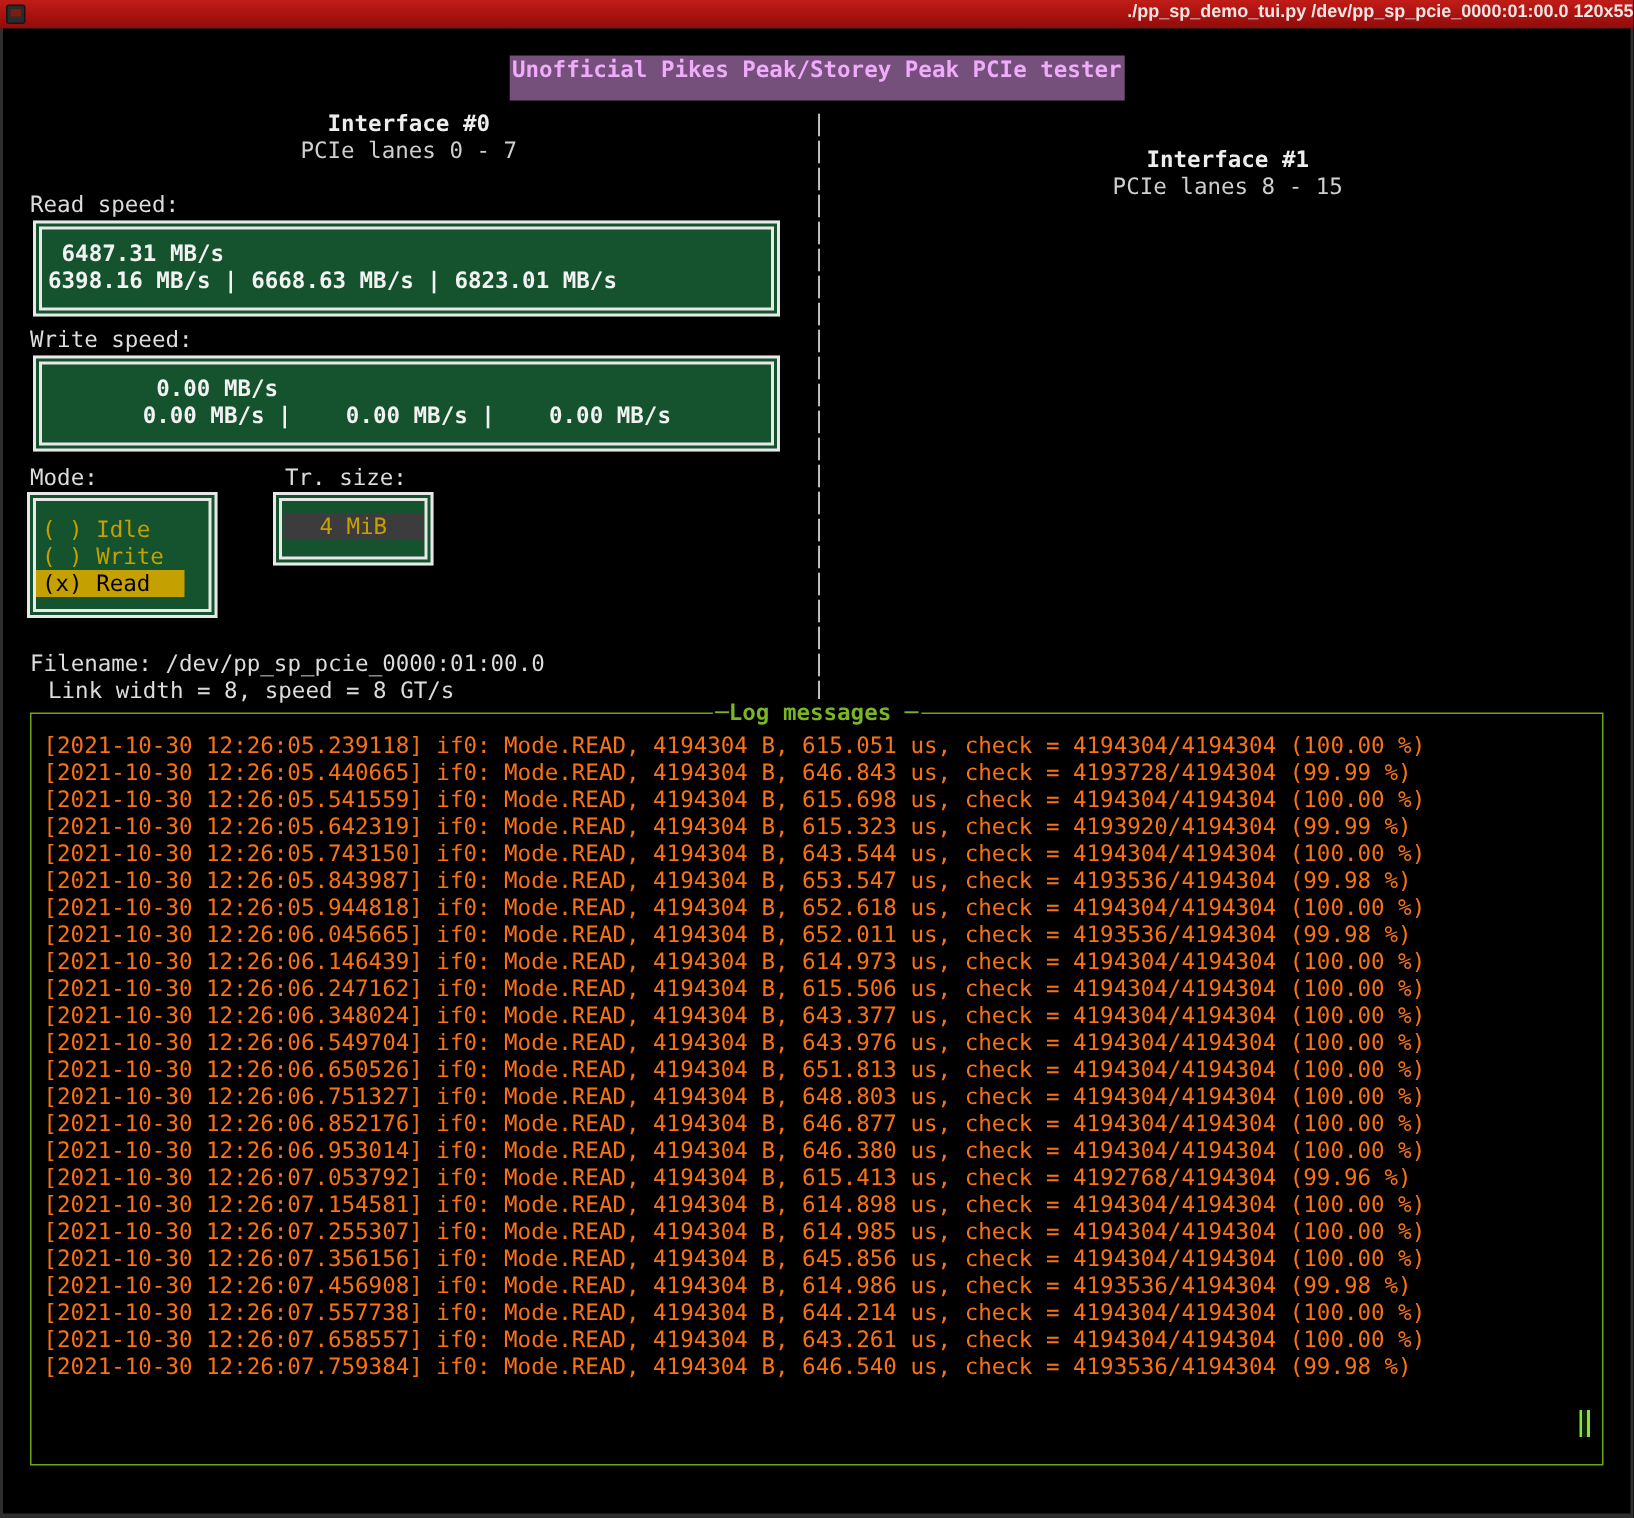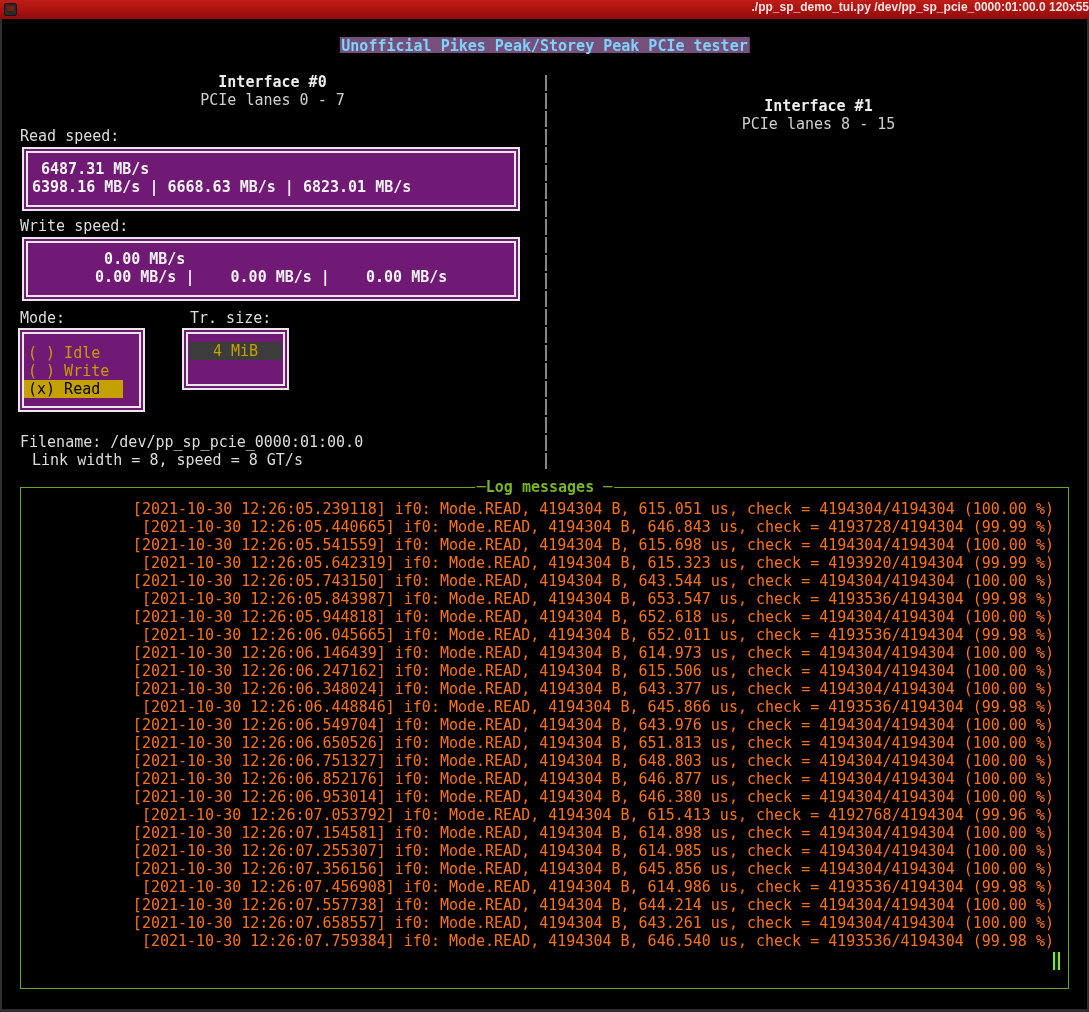--- a/index.html
+++ b/index.html
@@ -29,55 +29,55 @@
     background:#7c1d12;
   }
   
   .terminal {
     position:absolute; top:19px; left:2px; right:2px; bottom:3px;
     background:#000; color:#d8d8d8;
     font:15px/18px "DejaVu Sans Mono", monospace;
   }
   .chip {
     position:absolute; top:18px; left:50%; transform:translateX(-50%);
-    background:#75507b; color:#7dd3fc; font-weight:bold;
-    height:16px; line-height:18px; white-space:pre; padding:0 2px;
+    background:#75507b; color:#f0abfc; font-weight:bold;
+    height:30px; line-height:18px; white-space:pre; padding:0 2px;
   }
   .col-left  { position:absolute; left:0;   width:541px; text-align:center; }
   .col-right { position:absolute; left:552px; width:529px; text-align:center;margin-top:24px; }
   .if-name { font-weight:bold; color:#ededed; height:18px; }
   .if-lanes { color:#cfcfcf; height:18px; }
   .separator {
     position:absolute; left:539px; top:54px; width:10px;
     text-align:center; color:#c8c8c8;
   }
   .sep-char { height:18px; }
   .label { position:absolute; color:#dcdcdc; white-space:pre; height:18px; }
   
   .dbox {
-    position:absolute; background:#701a75;
+    position:absolute; background:#14532d;
     border:6px double #e8e8e8;
   }
   .speed-box { left:20px; width:498px; height:64px; padding:7px 0 0 4px; }
   .speed-line { white-space:pre; font-weight:bold; color:#f2f2f2; height:18px; }
   .mode-box { left:16px; top:309px; width:127px; height:84px; padding:10px 16px 0 0; }
   .mode-option {
     height:18px; line-height:18px; white-space:pre;
     color:#c4a000; padding-left:4px; cursor:default;
   }
   .mode-option.selected { background:#c4a000; color:#000; }
-  .tr-box { left:180px; top:309px; width:107px; height:62px; }
+  .tr-box { left:180px; top:309px; width:107px; height:49px; }
   .tr-value {
     margin:8px 1px 0 1px; height:18px; line-height:18px;
     background:#3c3c3c; color:#c4a000; text-align:center; white-space:pre;
   }
   
   .log-panel {
-    position:absolute; left:18px; top:468px; width:1049px; height:502px;
-    background:#000; border:1px solid #69a81c;text-align:right;
+    position:absolute; left:18px; top:456px; width:1049px; height:502px;
+    background:#000; border:1px solid #69a81c;
   }
   .log-title {
     position:absolute; top:-10px; left:50%; transform:translateX(-50%);
     background:#000; color:#79b524; font-weight:bold;
     height:18px; line-height:18px; white-space:pre; padding:0 2px;
   }
   .log-title::before { content:"\2500 "; }
   .log-title::after  { content:" \2500"; }
   .log-lines { position:absolute; left:8px; top:12px; right:14px; bottom:6px; overflow:hidden; }
   .log-line { white-space:pre; color:#f97316; height:18px; }
@@ -171,21 +171,20 @@
           <div class="log-line">[2021-10-30 12:26:05.440665] if0: Mode.READ, 4194304 B, 646.843 us, check = 4193728/4194304 (99.99 %)</div>
           <div class="log-line">[2021-10-30 12:26:05.541559] if0: Mode.READ, 4194304 B, 615.698 us, check = 4194304/4194304 (100.00 %)</div>
           <div class="log-line">[2021-10-30 12:26:05.642319] if0: Mode.READ, 4194304 B, 615.323 us, check = 4193920/4194304 (99.99 %)</div>
           <div class="log-line">[2021-10-30 12:26:05.743150] if0: Mode.READ, 4194304 B, 643.544 us, check = 4194304/4194304 (100.00 %)</div>
           <div class="log-line">[2021-10-30 12:26:05.843987] if0: Mode.READ, 4194304 B, 653.547 us, check = 4193536/4194304 (99.98 %)</div>
           <div class="log-line">[2021-10-30 12:26:05.944818] if0: Mode.READ, 4194304 B, 652.618 us, check = 4194304/4194304 (100.00 %)</div>
           <div class="log-line">[2021-10-30 12:26:06.045665] if0: Mode.READ, 4194304 B, 652.011 us, check = 4193536/4194304 (99.98 %)</div>
           <div class="log-line">[2021-10-30 12:26:06.146439] if0: Mode.READ, 4194304 B, 614.973 us, check = 4194304/4194304 (100.00 %)</div>
           <div class="log-line">[2021-10-30 12:26:06.247162] if0: Mode.READ, 4194304 B, 615.506 us, check = 4194304/4194304 (100.00 %)</div>
           <div class="log-line">[2021-10-30 12:26:06.348024] if0: Mode.READ, 4194304 B, 643.377 us, check = 4194304/4194304 (100.00 %)</div>
-          <div class="log-line">[2021-10-30 12:26:06.448846] if0: Mode.READ, 4194304 B, 645.866 us, check = 4193536/4194304 (99.98 %)</div>
           <div class="log-line">[2021-10-30 12:26:06.549704] if0: Mode.READ, 4194304 B, 643.976 us, check = 4194304/4194304 (100.00 %)</div>
           <div class="log-line">[2021-10-30 12:26:06.650526] if0: Mode.READ, 4194304 B, 651.813 us, check = 4194304/4194304 (100.00 %)</div>
           <div class="log-line">[2021-10-30 12:26:06.751327] if0: Mode.READ, 4194304 B, 648.803 us, check = 4194304/4194304 (100.00 %)</div>
           <div class="log-line">[2021-10-30 12:26:06.852176] if0: Mode.READ, 4194304 B, 646.877 us, check = 4194304/4194304 (100.00 %)</div>
           <div class="log-line">[2021-10-30 12:26:06.953014] if0: Mode.READ, 4194304 B, 646.380 us, check = 4194304/4194304 (100.00 %)</div>
           <div class="log-line">[2021-10-30 12:26:07.053792] if0: Mode.READ, 4194304 B, 615.413 us, check = 4192768/4194304 (99.96 %)</div>
           <div class="log-line">[2021-10-30 12:26:07.154581] if0: Mode.READ, 4194304 B, 614.898 us, check = 4194304/4194304 (100.00 %)</div>
           <div class="log-line">[2021-10-30 12:26:07.255307] if0: Mode.READ, 4194304 B, 614.985 us, check = 4194304/4194304 (100.00 %)</div>
           <div class="log-line">[2021-10-30 12:26:07.356156] if0: Mode.READ, 4194304 B, 645.856 us, check = 4194304/4194304 (100.00 %)</div>
           <div class="log-line">[2021-10-30 12:26:07.456908] if0: Mode.READ, 4194304 B, 614.986 us, check = 4193536/4194304 (99.98 %)</div>

